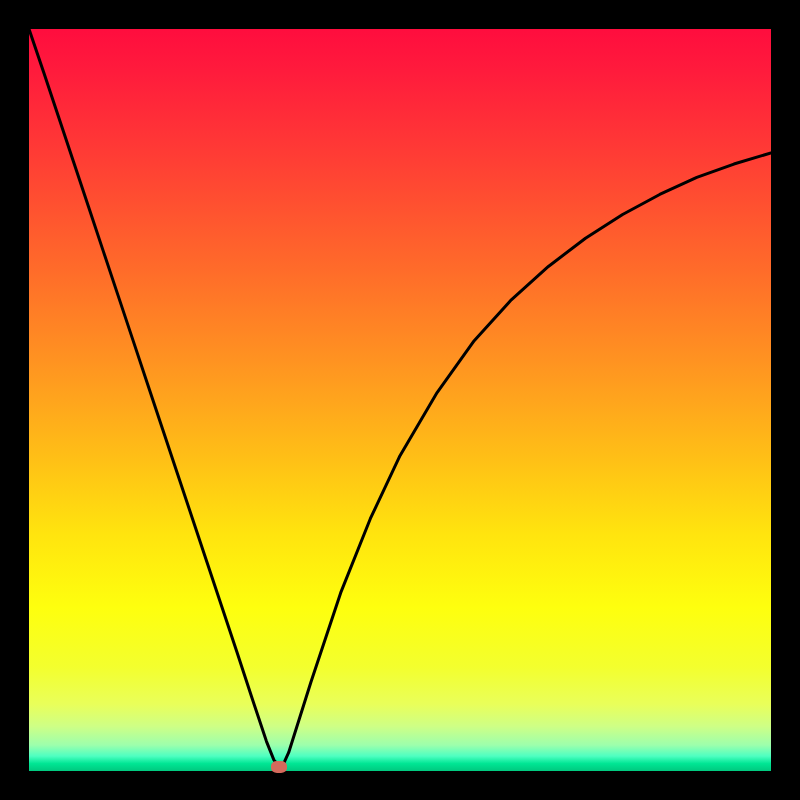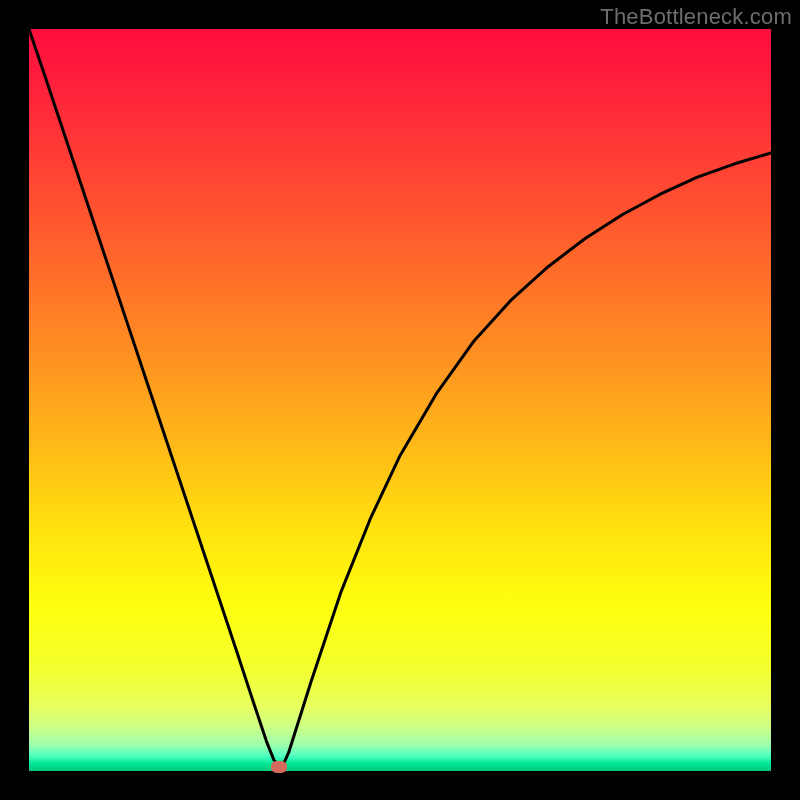--- a/index.html
+++ b/index.html
@@ -67,20 +67,19 @@
     height: 12px;
     border-radius: 6px / 5px;
     background: #d46a5c;
     transform: translate(-50%, -50%);
   }
 </style>
 </head>
 <body>
 
 <div class="frame">
-  <div class="watermark">TheBottleneck.com</div>
   <div class="plot">
     <svg class="curve" viewBox="0 0 742 742" preserveAspectRatio="none">
       <path id="curve-path" d="M0.00 0.00 L14.84 43.78 L29.68 88.30 L44.52 132.82 L59.36 177.34 L74.20 221.86 L89.04 266.38 L103.88 310.90 L118.72 355.42 L133.56 399.94 L148.40 444.46 L163.24 488.98 L178.08 533.50 L192.92 578.02 L207.76 622.54 L222.60 667.80 L230.02 690.06 L237.44 712.32 L244.86 730.87 L252.28 739.77 L259.70 723.45 L281.96 652.96 L311.64 563.92 L341.32 489.72 L371.00 426.65 L408.10 363.58 L445.20 311.64 L482.30 270.83 L519.40 237.44 L556.50 209.24 L593.60 185.50 L630.70 165.47 L667.80 148.40 L704.90 135.04 L742.00 123.91 " fill="none" stroke="#000" stroke-width="3" stroke-linejoin="round" stroke-linecap="round"></path>
     </svg>
     <div class="marker" id="min-marker" style="left: 250.054px; top: 737.548px;"></div>
   </div>
 </div>
 
 </body></html>

